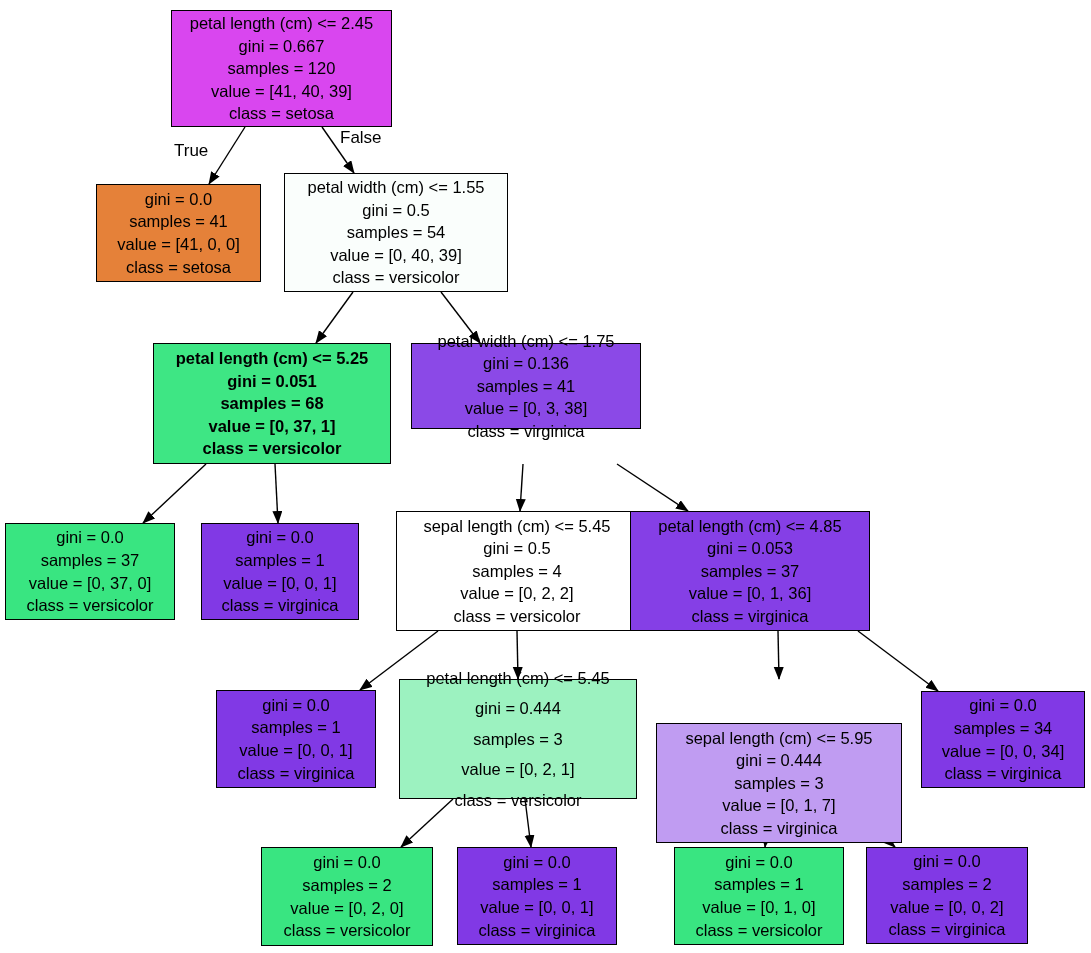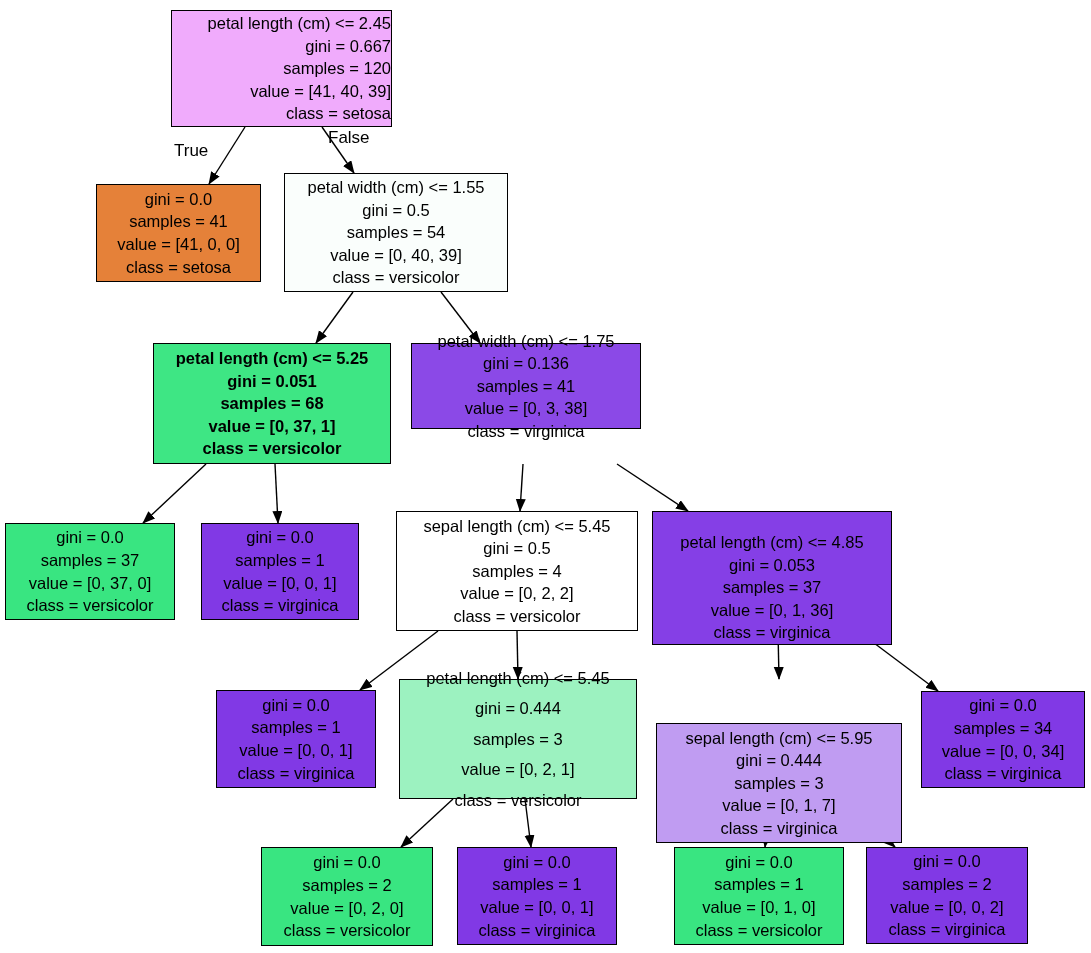--- a/index.html
+++ b/index.html
@@ -42,31 +42,31 @@
   }
   
   .n0  { left:171px; top:10px;  width:221px; height:117px; }
   .n1  { left:96px;  top:184px; width:165px; height:98px;  }
   .n2  { left:284px; top:173px; width:224px; height:119px; }
   .n3  { left:153px; top:343px; width:238px; height:121px; }
   .n4  { left:411px; top:343px; width:230px; height:86px; }
   .n5  { left:5px;   top:523px; width:170px; height:97px;  }
   .n6  { left:201px; top:523px; width:158px; height:97px;  }
   .n7  { left:396px; top:511px; width:242px; height:120px; }
-  .n8  { left:652px; top:511px; width:240px; height:134px;justify-content:flex-end; }
+  .n8  { left:630px; top:511px; width:240px; height:120px; }
   .n9  { left:216px; top:690px; width:160px; height:98px;  }
   .n10 { left:399px; top:679px; width:238px; height:120px; }
   .n11 { left:656px; top:679px; width:246px; height:120px; }
   .n12 { left:921px; top:691px; width:164px; height:97px;  }
   .n13 { left:261px; top:847px; width:172px; height:99px;  }
   .n14 { left:457px; top:847px; width:160px; height:98px;  }
   .n15 { left:674px; top:847px; width:170px; height:98px;  }
   .n16 { left:866px; top:847px; width:162px; height:97px;  }
   .lbl-true  { left:174px; top:141px; }
-  .lbl-false { left:328px; top:128px; }
+  .lbl-false { left:340px; top:128px; }
 </style>
 </head>
 <body>
 
 <div id="canvas">
 
   <svg id="edges" width="1091" height="953" viewBox="0 0 1091 953">
     <defs>
       <marker id="arrow" markerUnits="userSpaceOnUse" markerWidth="14" markerHeight="12" refX="12" refY="5" orient="auto">
         <path d="M0,0 L13,5 L0,10 z" fill="#000000"></path>
@@ -86,21 +86,21 @@
     <line x1="858" y1="631" x2="938" y2="691" stroke="#000" stroke-width="1.4" marker-end="url(#arrow)"></line>
     <line x1="453" y1="799" x2="401" y2="847" stroke="#000" stroke-width="1.4" marker-end="url(#arrow)"></line>
     <line x1="525" y1="799" x2="531" y2="847" stroke="#000" stroke-width="1.4" marker-end="url(#arrow)"></line>
     <line x1="771" y1="799" x2="765" y2="847" stroke="#000" stroke-width="1.4" marker-end="url(#arrow)"></line>
     <line x1="843" y1="799" x2="895" y2="847" stroke="#000" stroke-width="1.4" marker-end="url(#arrow)"></line>
   </svg>
 
   <span class="edge-label lbl-true">True</span>
   <span class="edge-label lbl-false">False</span>
 
-  <div class="node n0" style="background-color: #f0abfc; align-items: flex-end;">
+  <div class="node n0" style="background-color: #d946ef;">
     <div>petal length (cm) &lt;= 2.45</div>
     <div>gini = 0.667</div>
     <div>samples = 120</div>
     <div>value = [41, 40, 39]</div>
     <div>class = setosa</div>
   </div>
 
   <div class="node n1" style="background-color: rgb(229, 129, 57);">
     <div>gini = 0.0</div>
     <div>samples = 41</div>

